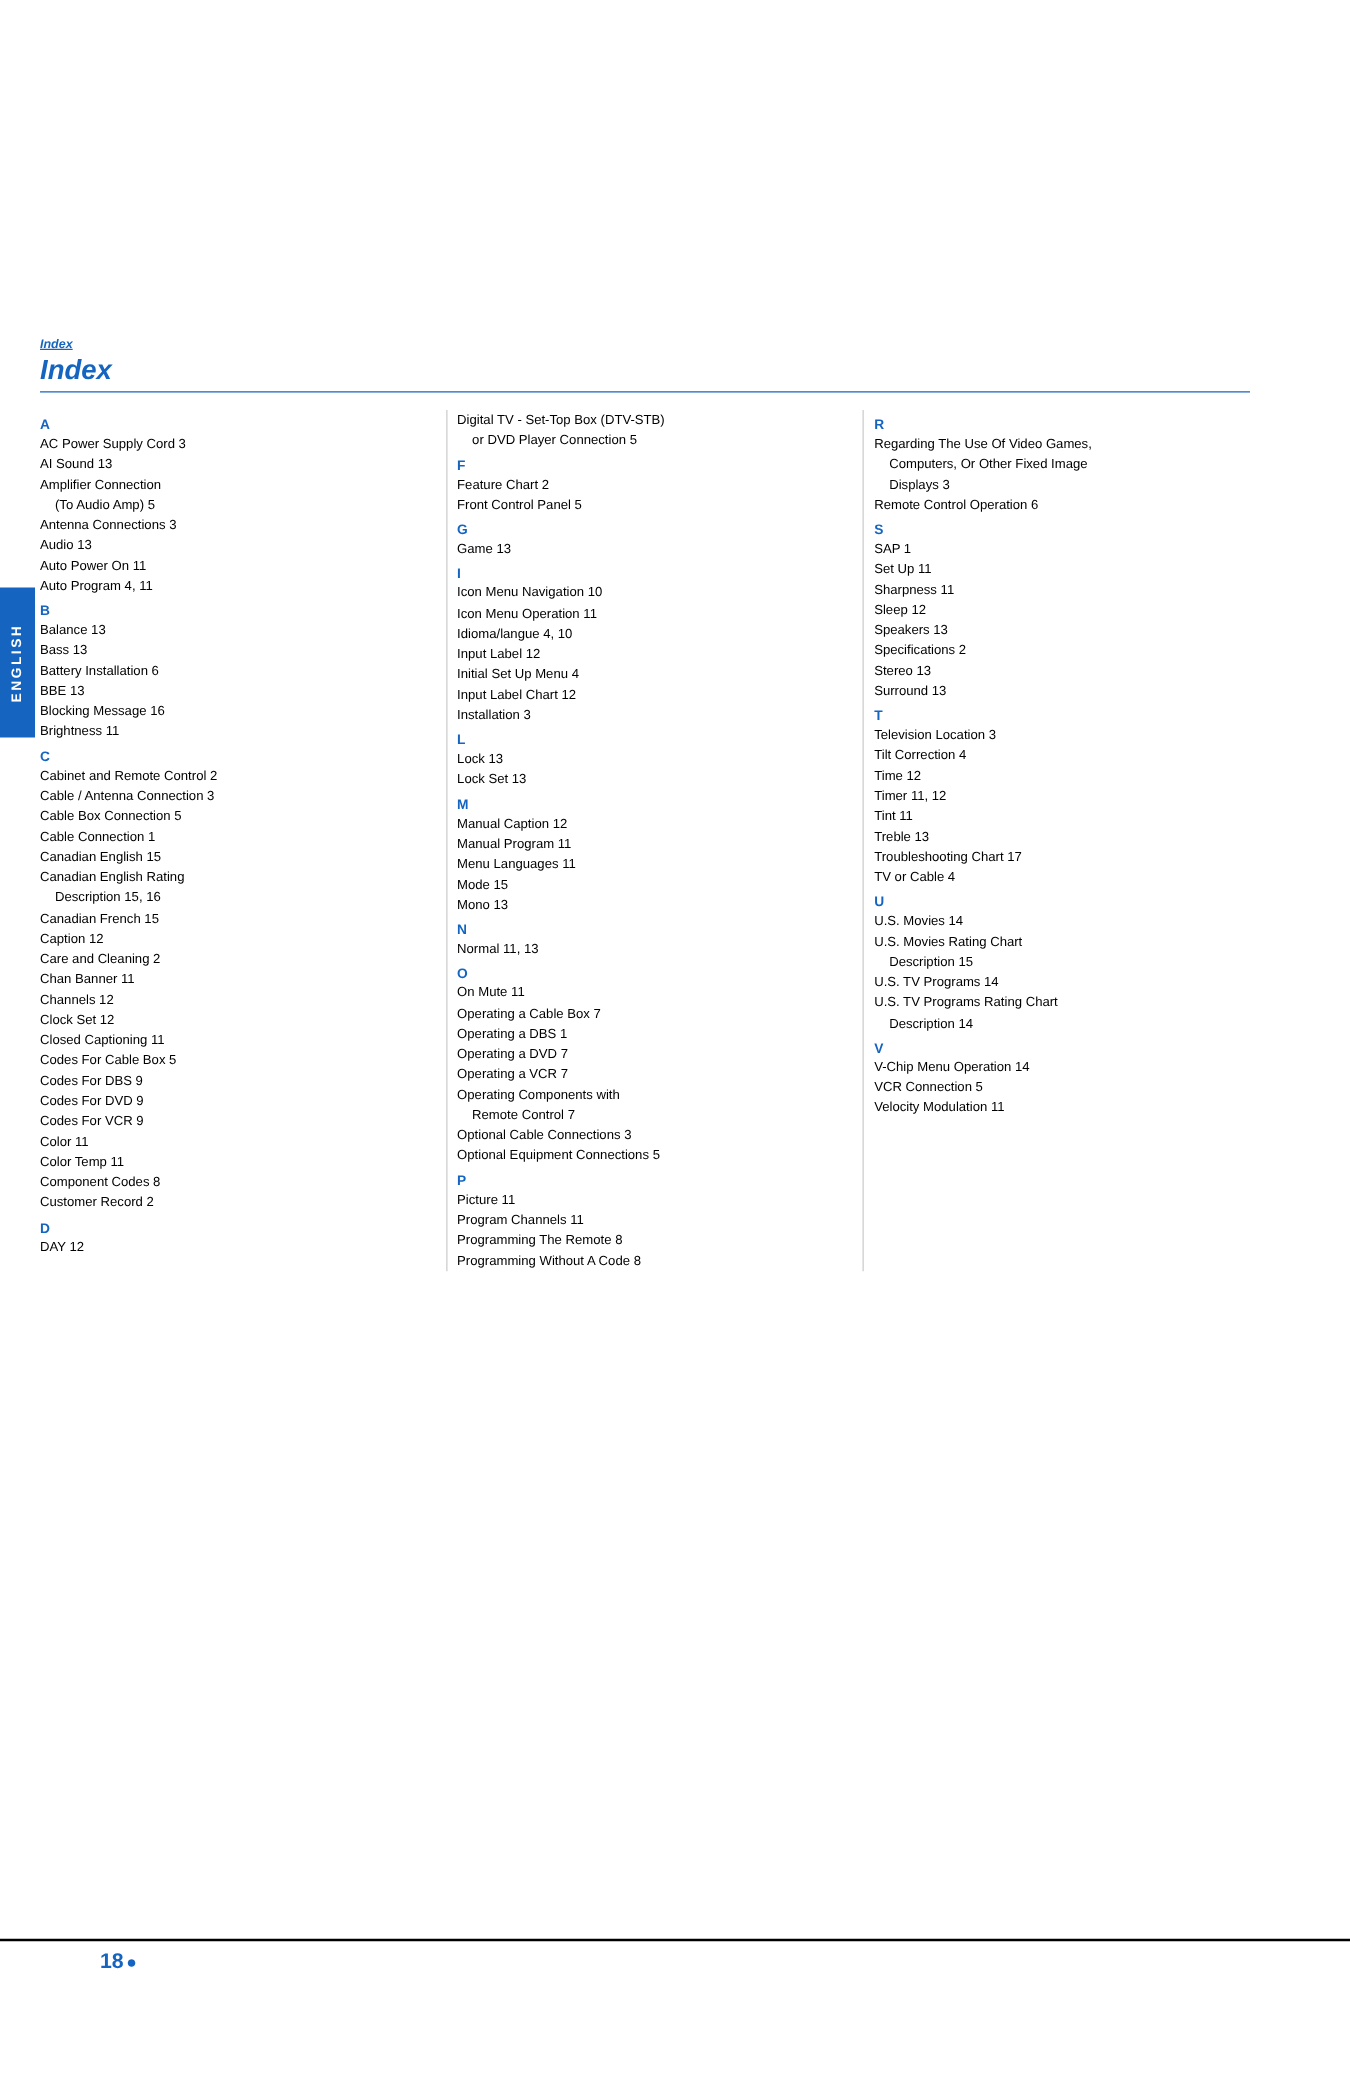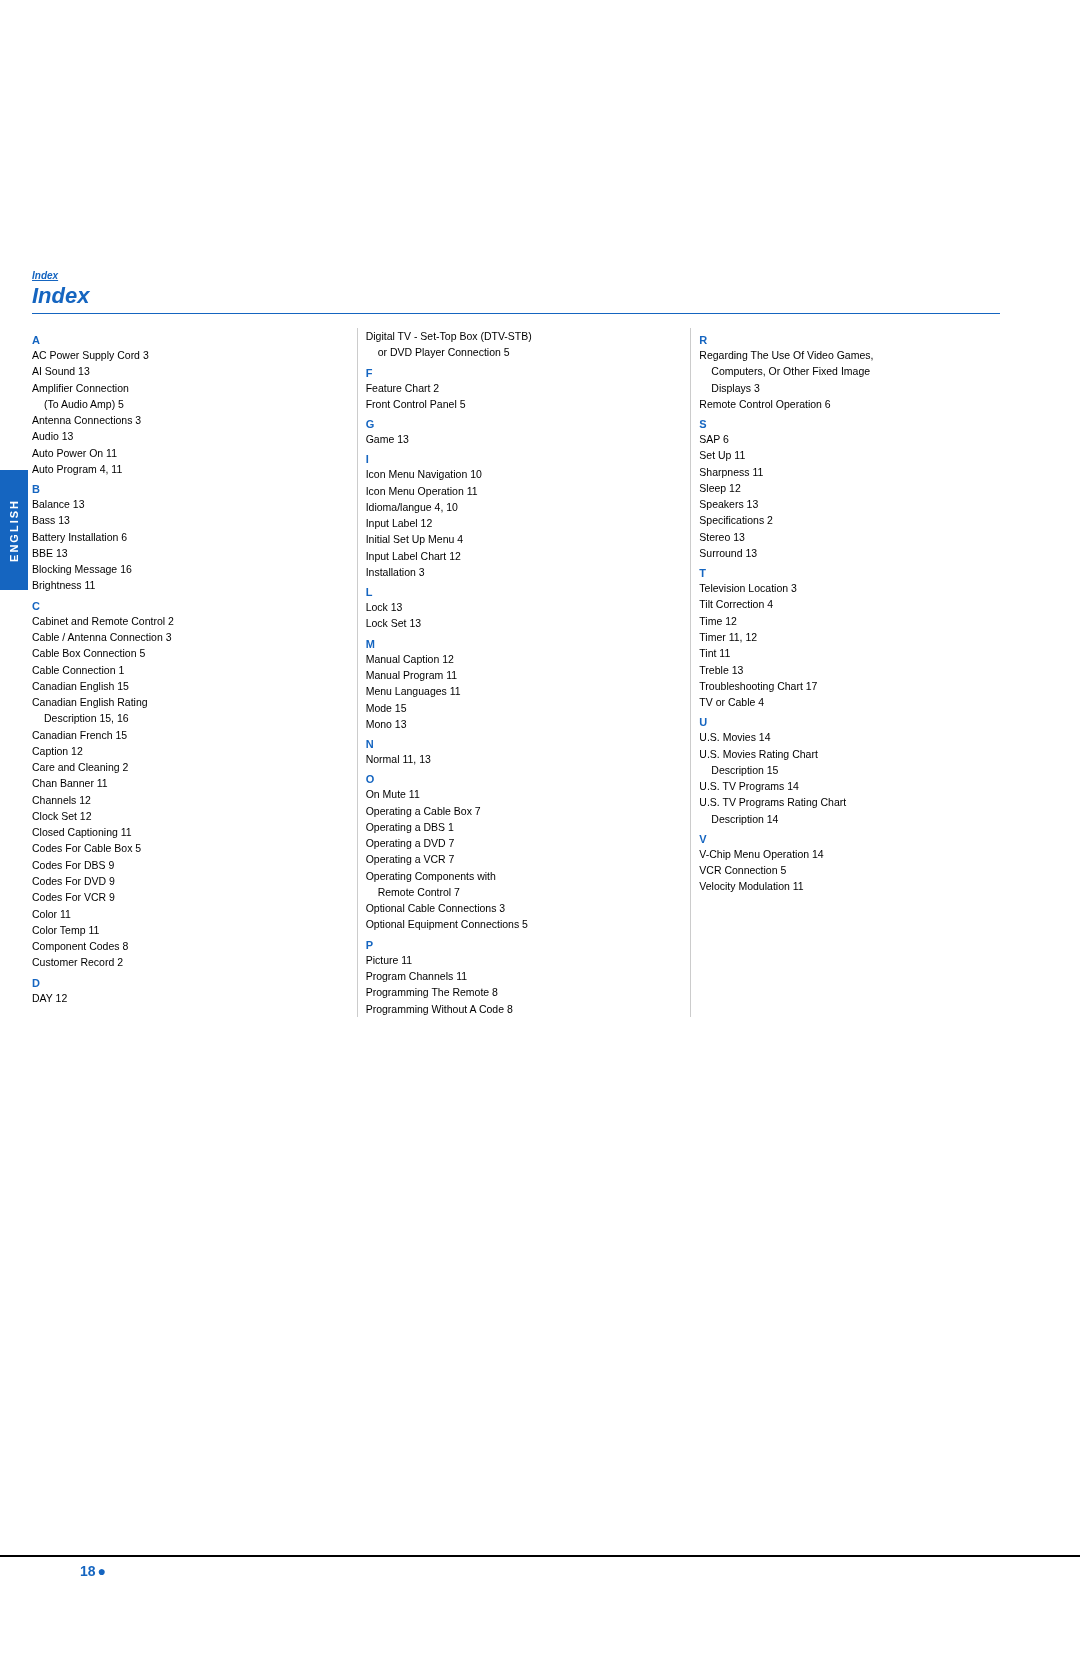--- a/index.html
+++ b/index.html
@@ -129,21 +129,21 @@
       bottom: 90px;
       left: 0;
       right: 0;
       border-top: 2px solid #000000;
       padding: 6px 80px 0 80px;
       display: flex;
       align-items: center;
     }
 
     .page-number {
-      font-size: 14px;
+      font-size: 17px;
       font-weight: bold;
       color: #1565c0;
     }
 
     .footer-dot {
       color: #1565c0;
       font-size: 14px;
       margin-left: 2px;
     }
   </style>
@@ -272,21 +272,21 @@
 
       <div class="col">
 
         <div class="section-letter">R</div>
         <div class="index-entry">Regarding The Use Of Video Games,</div>
         <div class="index-entry indented">Computers, Or Other Fixed Image</div>
         <div class="index-entry indented">Displays 3</div>
         <div class="index-entry">Remote Control Operation 6</div>
 
         <div class="section-letter">S</div>
-        <div class="index-entry">SAP 6</div>
+        <div class="index-entry">SAP 1</div>
         <div class="index-entry">Set Up 11</div>
         <div class="index-entry">Sharpness 11</div>
         <div class="index-entry">Sleep 12</div>
         <div class="index-entry">Speakers 13</div>
         <div class="index-entry">Specifications 2</div>
         <div class="index-entry">Stereo 13</div>
         <div class="index-entry">Surround 13</div>
 
         <div class="section-letter">T</div>
         <div class="index-entry">Television Location 3</div>

